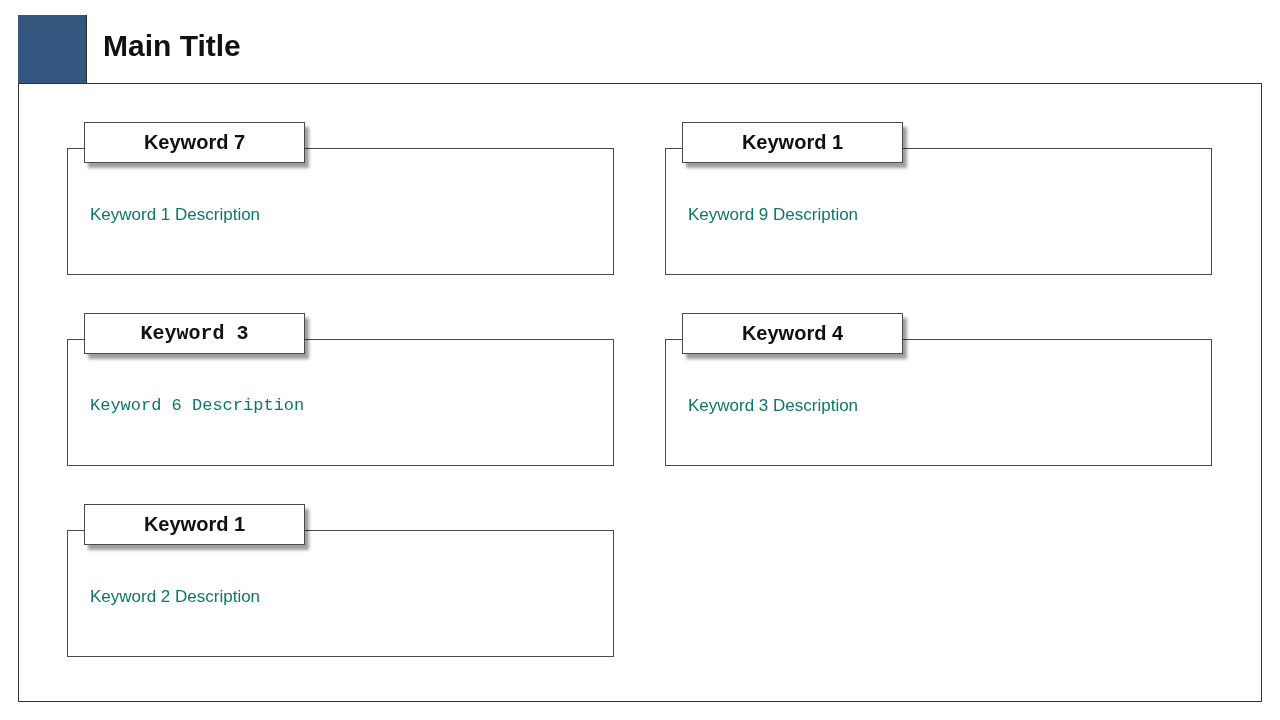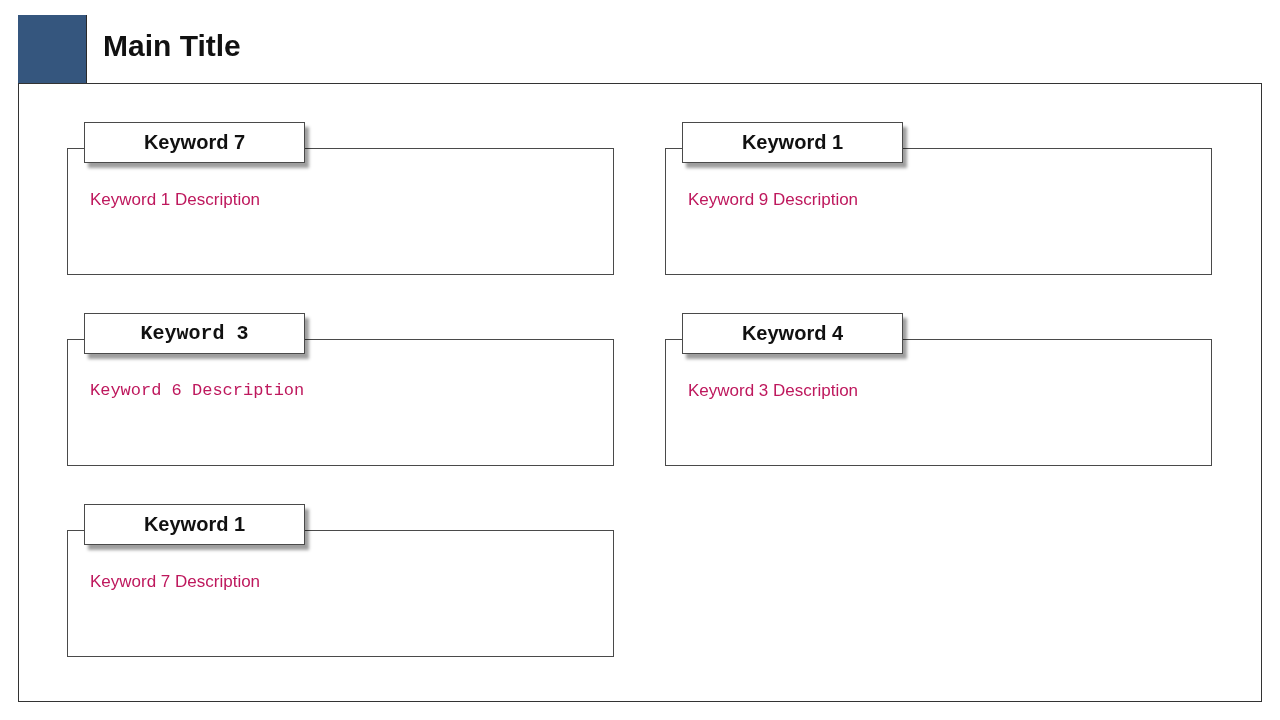--- a/index.html
+++ b/index.html
@@ -79,23 +79,23 @@
   }
   .card-label {
     font-size: 20px;
     font-weight: 700;
     color: #111111;
     white-space: nowrap;
   }
   .card-description {
     position: absolute;
     left: 22px;
-    top: 41px;
+    top: 56px;
     font-size: 17px;
-    color: #be185d;
+    color: #0f766e;
     white-space: nowrap;
   }
 
   .pos1 { left: 48px;  top: 64px;  }
   .pos2 { left: 646px; top: 64px;  }
   .pos3 { left: 48px;  top: 255px; font-family: Liberation Mono, monospace; }
   .pos4 { left: 646px; top: 255px; padding-left: 40px; }
   .pos5 { left: 48px;  top: 446px; }
 </style>
 </head>
@@ -134,17 +134,17 @@
       <div class="card-label-box">
         <span class="card-label">Keyword 4</span>
       </div>
       <div class="card-description">Keyword 3 Description</div>
     </div>
 
     <div class="card pos5">
       <div class="card-label-box">
         <span class="card-label">Keyword 1</span>
       </div>
-      <div class="card-description">Keyword 7 Description</div>
+      <div class="card-description">Keyword 2 Description</div>
     </div>
 
   </div>
 </div>
 
 </body></html>

